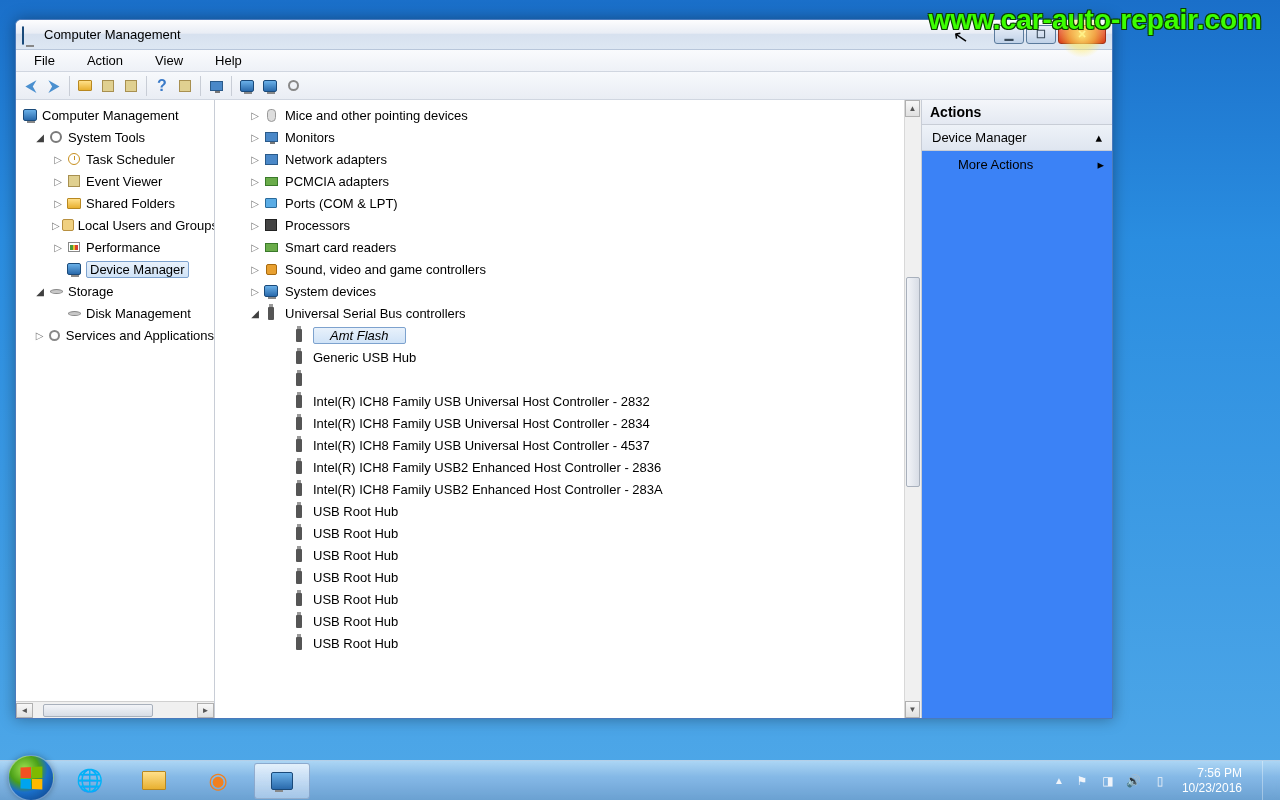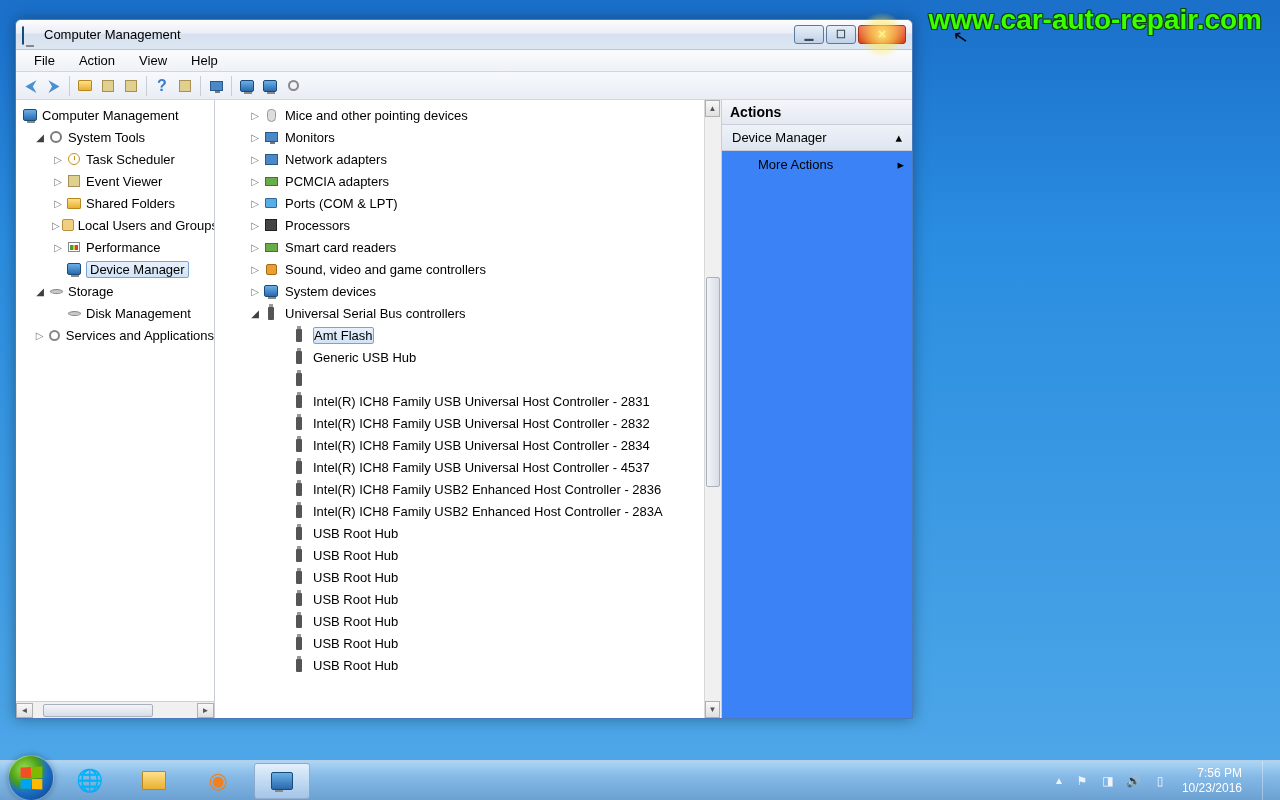--- a/index.html
+++ b/index.html
@@ -1,28 +1,28 @@
 <!DOCTYPE html>
 <html><head>
 <meta charset="utf-8">
 <style>
 * { margin: 0; padding: 0; box-sizing: border-box; font-family: "Segoe UI", Tahoma, sans-serif; }
 body { width: 1280px; height: 800px; background: linear-gradient(180deg,#1a6fc9 0%, #2a8de0 30%, #4fa8e8 100%); position: relative; overflow: hidden; }
 .watermark { position: absolute; top: 4px; right: 18px; font-size: 28px; font-weight: bold; color: #3cff00; text-shadow: 1px 1px 0 #0a4000, -1px -1px 0 #0a4000, 1px -1px 0 #0a4000, -1px 1px 0 #0a4000; letter-spacing: 0; font-family: Arial, sans-serif; z-index: 100; }
-.window { position: absolute; left: 15px; top: 19px; width: 898px; height: 700px; background: #fff; border: 1px solid #4a7abc; border-radius: 6px 6px 0 0; box-shadow: 0 0 15px rgba(0,0,0,0.35); }
+.window { position: absolute; left: 15px; top: 19px; width: 1098px; height: 700px; background: #fff; border: 1px solid #4a7abc; border-radius: 6px 6px 0 0; box-shadow: 0 0 15px rgba(0,0,0,0.35); }
 .titlebar { height: 30px; background: linear-gradient(180deg,#fdfdfe 0%, #e9edf5 45%, #d7e1ef 50%, #dde7f3 100%); border-radius: 6px 6px 0 0; display: flex; align-items: center; padding: 0 6px; border-bottom: 1px solid #b8c6da; }
 .title-icon { width: 16px; height: 16px; margin-right: 6px; display: inline-block; }
 .title-text { font-size: 13px; color: #000; flex: 1; }
 .win-btns { display: flex; gap: 0; }
 .win-btn { width: 30px; height: 19px; border: 1px solid #5a7a9c; border-radius: 3px; margin-left: 2px; display: flex; align-items: center; justify-content: center; font-size: 11px; font-weight: bold; cursor: default; }
 .win-min, .win-max { background: linear-gradient(180deg,#e8eef8,#c0d2e8); color:#3a4a5a; }
 .win-close { width: 48px; background: linear-gradient(180deg,#f08060,#d8401a); color:#fff; border-color:#a03018; position: relative; }
 .win-close .glow { position:absolute; left:50%; top:50%; width:46px; height:46px; margin:-23px 0 0 -23px; background: radial-gradient(circle, rgba(255,240,120,0.9) 0%, rgba(255,230,80,0.5) 40%, rgba(255,220,60,0) 70%); border-radius:50%; pointer-events:none; }
 .cursor-arrow { position:absolute; left: 953px; top: 26px; z-index: 200; font-size:18px; color:#000; transform: rotate(-10deg); }
-.menubar { height: 22px; background: linear-gradient(180deg,#fafbfd,#eef1f7); border-bottom: 1px solid #d0d6e0; display:flex; align-items:center; padding: 0 8px; gap: 4px; font-size: 13px; }
+.menubar { height: 22px; background: linear-gradient(180deg,#fafbfd,#eef1f7); border-bottom: 1px solid #d0d6e0; display:flex; align-items:center; padding: 0 8px; gap: 12px; font-size: 13px; }
 .menu-item { padding: 2px 10px; cursor: default; }
 .toolbar { height: 28px; background: linear-gradient(180deg,#f7f9fc,#e9edf4); border-bottom: 1px solid #d0d6e0; display:flex; align-items:center; padding: 0 4px; gap: 1px; }
 .tb-btn { width: 22px; height: 22px; display:flex; align-items:center; justify-content:center; border: 1px solid transparent; border-radius:2px; cursor: default; }
 .tb-sep { width:1px; height:20px; background:#c8cdd6; margin: 0 3px; }
 .tb-arrow-l { color:#4a90d0; font-size:16px; }
 .tb-arrow-r { color:#4a90d0; font-size:16px; }
 .content { display:flex; height: calc(100% - 80px); }
 .left-pane { width: 199px; border-right: 1px solid #c8cdd6; background:#fff; position:relative; overflow:hidden; }
 .tree { padding: 4px 0; font-size: 13px; }
 .tree-row { display:flex; align-items:center; height: 22px; padding-left: 4px; white-space: nowrap; cursor: default; }
@@ -37,21 +37,21 @@
 .hscroll-track { flex:1; height:15px; position:relative; }
 .hscroll-thumb { position:absolute; left:10px; width:110px; height:13px; top:1px; background:linear-gradient(180deg,#f2f4f8,#d8dde6); border:1px solid #a8b0bc; border-radius:2px; }
 .mid-pane { flex:1; background:#fff; position:relative; border-right:1px solid #c8cdd6; overflow:hidden; }
 .dev-tree { padding: 4px 0 4px 20px; font-size:13px; }
 .dev-row { display:flex; align-items:center; height:22px; white-space:nowrap; cursor:default; }
 .dev-indent-1 { padding-left: 14px; }
 .dev-indent-2 { padding-left: 54px; }
 .dev-arrow { width:12px; text-align:center; color:#7a7a7a; font-size:10px; }
 .dev-arrow.open { color:#404040; }
 .dev-icon { width:16px; height:16px; margin:0 6px 0 2px; display:inline-flex; align-items:center; justify-content:center; font-size:11px; }
-.dev-label.selected { border:1px solid #7da2ce; background: linear-gradient(180deg,#e8f1fb,#d0e3f7); border-radius:2px; padding: 0 0; }
+.dev-label.selected { border:1px solid #7da2ce; background: linear-gradient(180deg,#e8f1fb,#d0e3f7); border-radius:2px; padding: 0 16px; font-style: italic; }
 .vscroll { position:absolute; right:0; top:0; bottom:0; width:17px; background:#f0f0f0; border-left:1px solid #d8d8d8; }
 .vscroll-btn { width:15px; height:17px; background:linear-gradient(180deg,#f8f8f8,#e0e0e0); border:1px solid #b0b0b0; display:flex; align-items:center; justify-content:center; font-size:8px; color:#555; margin:0 auto; }
 .vscroll-track { position:absolute; top:17px; bottom:17px; left:1px; right:1px; }
 .vscroll-thumb { position:absolute; left:0; right:0; top:160px; height:210px; background:linear-gradient(90deg,#f2f4f8,#d8dde6); border:1px solid #a8b0bc; border-radius:2px; }
 .right-pane { width:190px; background:#3b82f6; }
 .actions-hdr { background: linear-gradient(180deg,#f4f6fa,#e4e9f2); border-bottom:1px solid #c8cdd6; padding: 4px 8px; font-weight:bold; font-size:14px; }
 .actions-sub { background: linear-gradient(180deg,#eef2f8,#dfe6f0); border-bottom:1px solid #c8cdd6; padding: 5px 10px; font-size:13px; display:flex; justify-content:space-between; align-items:center; cursor:default; }
 .actions-item { padding: 6px 8px 6px 36px; font-size:13px; display:flex; justify-content:space-between; align-items:center; cursor:default; }
 .taskbar { position:absolute; left:0; right:0; bottom:0; height:40px; background: linear-gradient(180deg, rgba(250,252,255,0.55), rgba(180,200,230,0.55) 40%, rgba(130,155,190,0.55)); border-top:1px solid rgba(255,255,255,0.5); display:flex; align-items:center; padding: 0 8px; backdrop-filter: blur(3px); }
 .start-orb { width:46px; height:46px; border-radius:50%; background: radial-gradient(circle at 35% 30%, #9de04f 0%, #4aa018 35%, #1a6fc9 55%, #0c3a7a 100%); margin-top:-6px; display:flex; align-items:center; justify-content:center; border:1px solid rgba(255,255,255,0.4); box-shadow: 0 0 6px rgba(0,0,0,0.3); cursor:default; }
@@ -328,26 +328,20 @@
           </div>
         <div class="dev-row dev-indent-2">
             <span class="dev-icon">
               <span class="ico-usb"></span>
             </span>
           </div>
         <div class="dev-row dev-indent-2">
             <span class="dev-icon">
               <span class="ico-usb"></span>
             </span>
-            <span>Intel(R) ICH8 Family USB Universal Host Controller - 2831</span>
-          </div>
-        <div class="dev-row dev-indent-2">
-            <span class="dev-icon">
-              <span class="ico-usb"></span>
-            </span>
             <span>Intel(R) ICH8 Family USB Universal Host Controller - 2832</span>
           </div>
         <div class="dev-row dev-indent-2">
             <span class="dev-icon">
               <span class="ico-usb"></span>
             </span>
             <span>Intel(R) ICH8 Family USB Universal Host Controller - 2834</span>
           </div>
         <div class="dev-row dev-indent-2">
             <span class="dev-icon">

